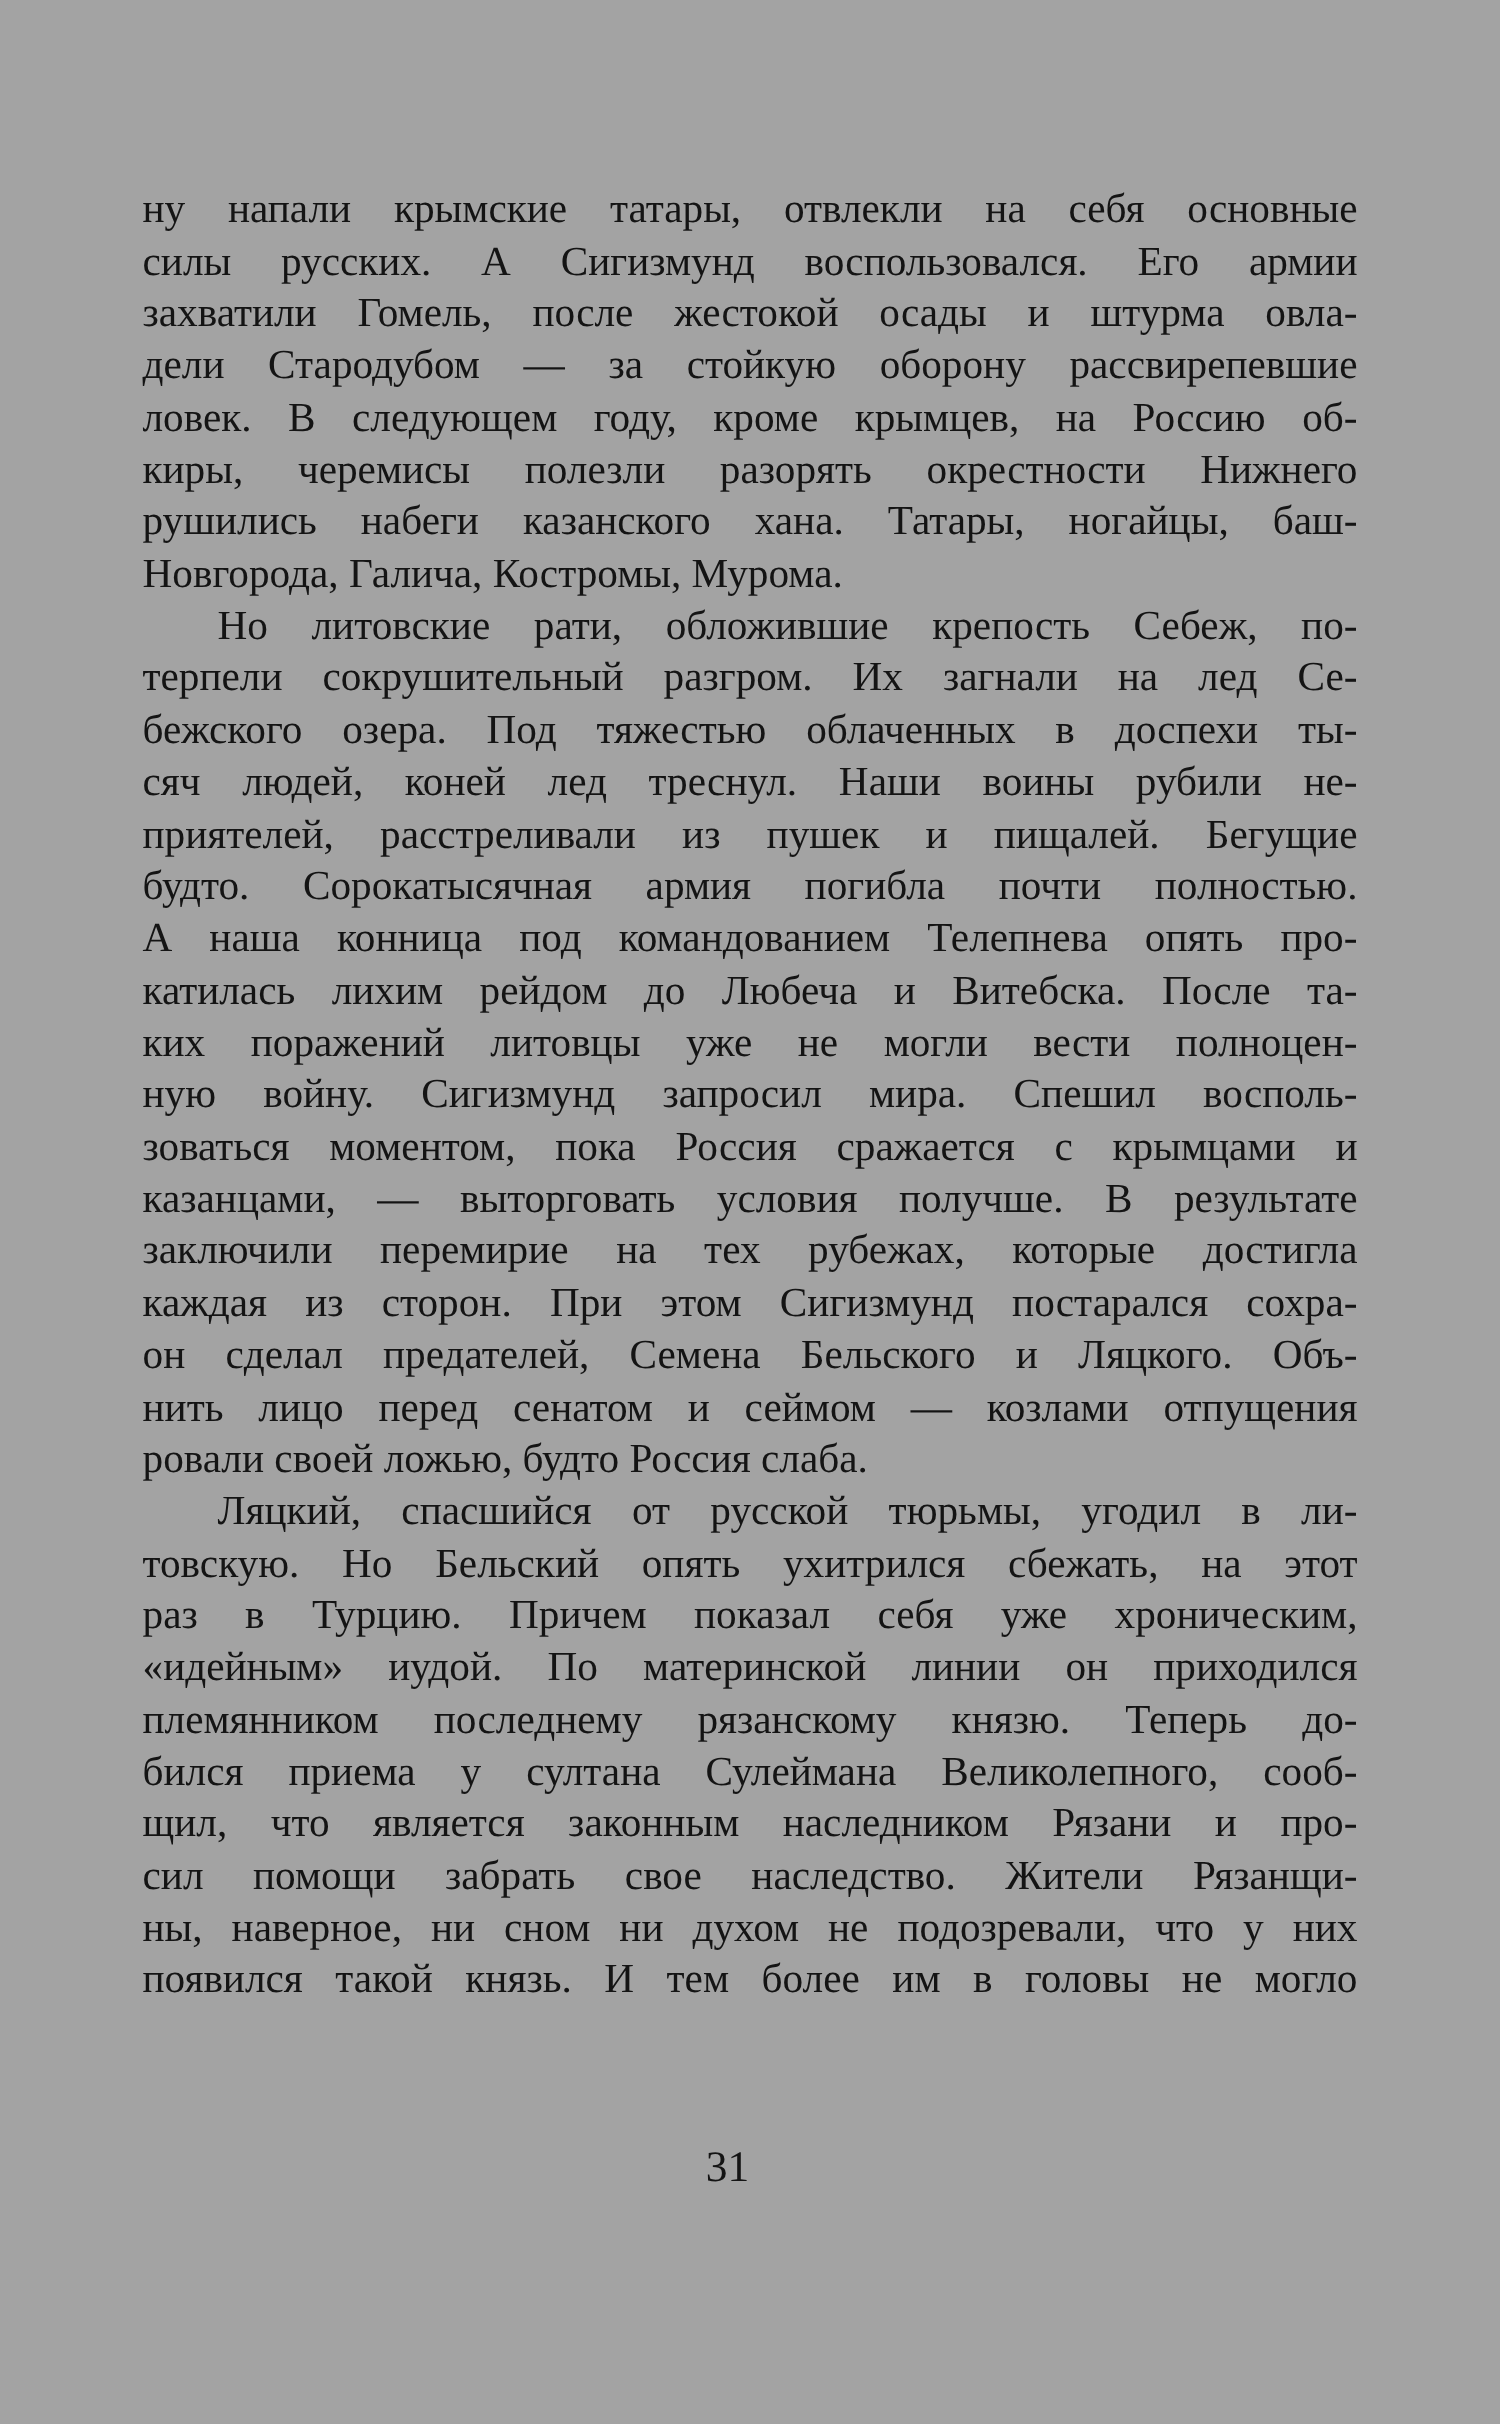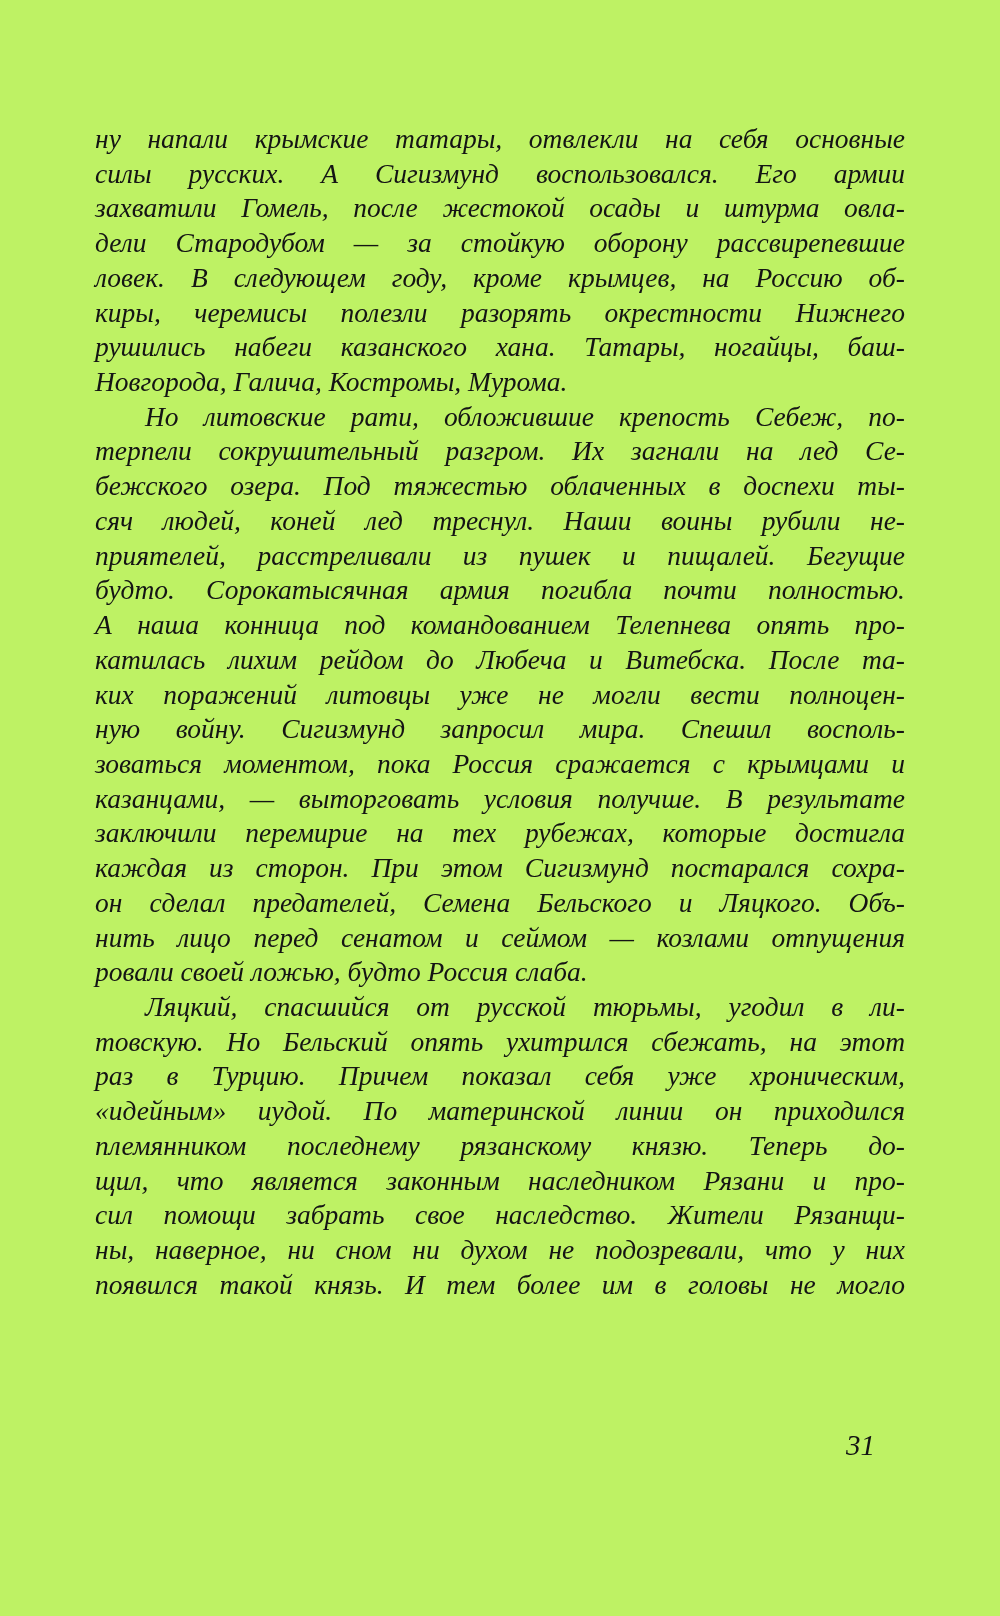--- a/index.html
+++ b/index.html
@@ -4,25 +4,24 @@
 <style>
   html, body {
     margin: 0;
     padding: 0;
     background: #ffffff;
   }
   .page {
     position: relative;
     width: 1000px;
     height: 1616px;
-    background: #bef264;
+    background: #a3a3a3;
     font-family: "Liberation Serif", "DejaVu Serif", serif;
     color: #141414;
     overflow: hidden;
-    font-style: italic;
   }
   .text-block {
     position: absolute;
     left: 95px;
     top: 122px;
     width: 810px;
     font-size: 27.5px;
     line-height: 34.72px;
     letter-spacing: 0px;
   }
@@ -35,21 +34,21 @@
     text-align-last: left;
   }
   .line.indent {
     text-indent: 50px;
   }
   .page-number {
     position: absolute;
     top: 1428px;
     left: 95px;
     width: 780px;
-    text-align: right;
+    text-align: center;
     font-size: 29px;
     line-height: 34px;
     color: #141414;
   }
 </style>
 </head>
 <body>
 
 <div class="page">
   <div class="text-block" id="text-block">
@@ -76,19 +75,20 @@
       <div class="line">заключили перемирие на тех рубежах, которые достигла</div>
       <div class="line">каждая из сторон. При этом Сигизмунд постарался сохра-</div>
       <div class="line">он сделал предателей, Семена Бельского и Ляцкого. Объ-</div>
       <div class="line">нить лицо перед сенатом и сеймом — козлами отпущения</div>
       <div class="line para-end">ровали своей ложью, будто Россия слаба.</div>
       <div class="line indent">Ляцкий, спасшийся от русской тюрьмы, угодил в ли-</div>
       <div class="line">товскую. Но Бельский опять ухитрился сбежать, на этот</div>
       <div class="line">раз в Турцию. Причем показал себя уже хроническим,</div>
       <div class="line">«идейным» иудой. По материнской линии он приходился</div>
       <div class="line">племянником последнему рязанскому князю. Теперь до-</div>
+      <div class="line">бился приема у султана Сулеймана Великолепного, сооб-</div>
       <div class="line">щил, что является законным наследником Рязани и про-</div>
       <div class="line">сил помощи забрать свое наследство. Жители Рязанщи-</div>
       <div class="line">ны, наверное, ни сном ни духом не подозревали, что у них</div>
       <div class="line">появился такой князь. И тем более им в головы не могло</div>
     </div>
   <div class="page-number">31</div>
 </div>
 
 </body></html>

